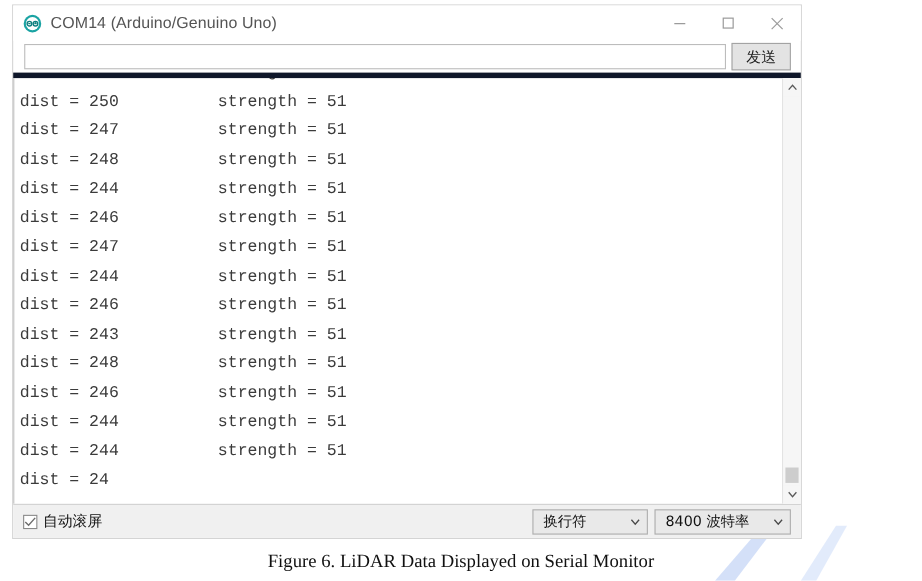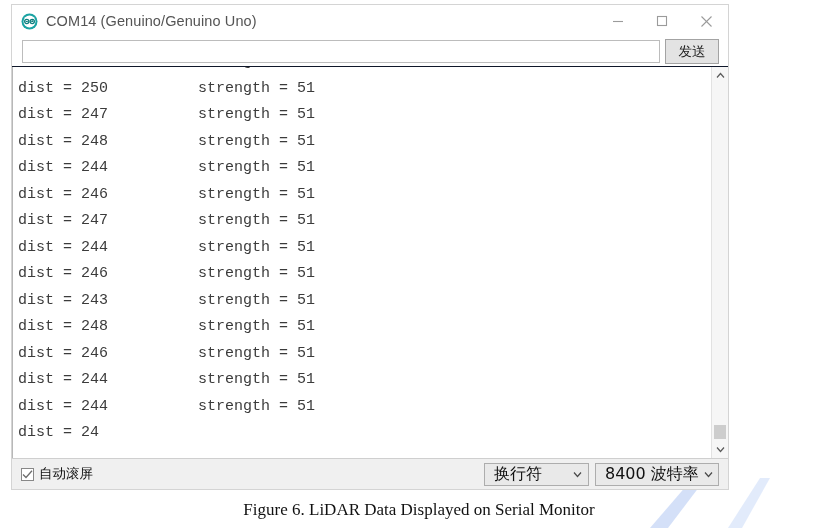--- a/index.html
+++ b/index.html
@@ -111,21 +111,21 @@
     justify-content: center;
     box-sizing: border-box;
     font-family: "DejaVu Sans", sans-serif;
     cursor: default;
   }
 
   
   #output-wrap {
     flex: 1 1 auto;
     display: flex;
-    border-top: 1px solid #0f172a;
+    border-top: 5px solid #0f172a;
     border-bottom: 1px solid #cfcfcf;
     background: transparent;
     position: relative;
     overflow: hidden;
   }
   #output {
     flex: 1 1 auto;
     position: relative;
     overflow: hidden;
     background: transparent;
@@ -219,21 +219,21 @@
     height: 23px;
     border: 1px solid #adadad;
     background: #e9e9e9;
     display: flex;
     align-items: center;
     box-sizing: border-box;
     margin-left: 6px;
     cursor: default;
   }
   .combo-text {
-    font-size: 16px;
+    font-size: 13px;
     color: #111111;
     padding-left: 9px;
     white-space: nowrap;
     font-family: "DejaVu Sans", sans-serif;
   }
   .combo-arrow {
     width: 22px;
     display: flex;
     align-items: center;
     justify-content: center;
@@ -269,21 +269,21 @@
   <div id="titlebar">
     <svg id="app-icon" viewBox="0 0 34 34" xmlns="http://www.w3.org/2000/svg">
       <circle cx="17" cy="17" r="16" fill="#1aa3a3"></circle>
       <circle cx="17" cy="17" r="12" fill="#ffffff"></circle>
       <circle cx="11.5" cy="17" r="4.2" fill="none" stroke="#0f7f7f" stroke-width="2.6"></circle>
       <circle cx="22.5" cy="17" r="4.2" fill="none" stroke="#0f7f7f" stroke-width="2.6"></circle>
       <rect x="9.4" y="15.8" width="4.2" height="2.2" fill="#0f7f7f"></rect>
       <rect x="20.4" y="15.8" width="4.2" height="2.2" fill="#0f7f7f"></rect>
       <rect x="21.4" y="13.4" width="2.2" height="2.2" fill="#0f7f7f"></rect>
     </svg>
-    <div id="title-text">COM14 (Genuino/Genuino Uno)</div>
+    <div id="title-text">COM14 (Arduino/Genuino Uno)</div>
     <div id="win-controls">
       <div class="win-btn">
         <svg width="12" height="12" viewBox="0 0 12 12">
           <line x1="1" y1="6.5" x2="11" y2="6.5" stroke="#9b9b9b" stroke-width="1.1"></line>
         </svg>
       </div>
       <div class="win-btn">
         <svg width="12" height="12" viewBox="0 0 12 12">
           <rect x="1.5" y="1.5" width="9" height="9" fill="none" stroke="#9b9b9b" stroke-width="1.1"></rect>
         </svg>

